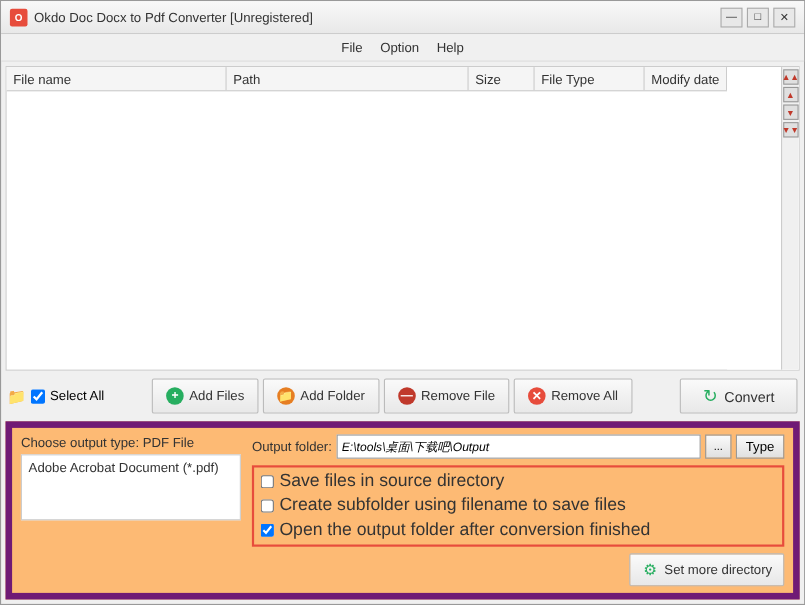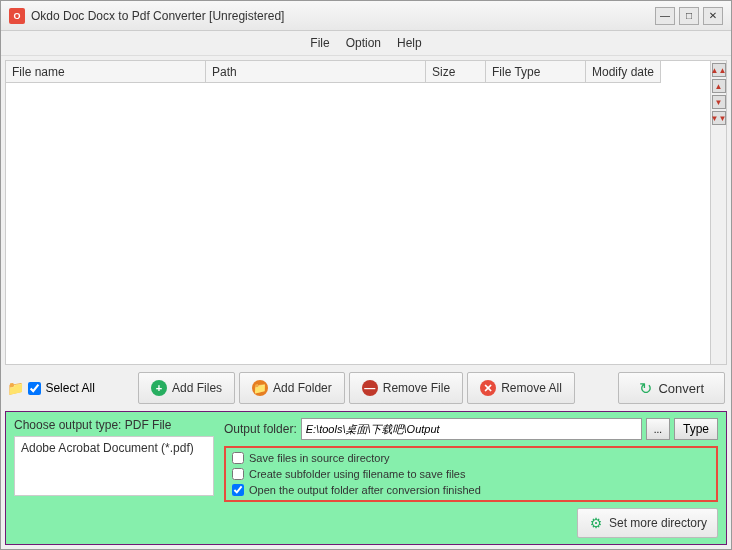--- a/index.html
+++ b/index.html
@@ -197,22 +197,22 @@
       display: flex;
       align-items: center;
       gap: 6px;
       font-size: 13px;
       font-weight: 500;
       border-radius: 2px;
       margin-left: auto;
       color: #333;
     }
     .bottom-panel {
-      border: 1px solid #701a75;
-      background: #86efac;
+      border: 6px solid #701a75;
+      background: #fdba74;
       padding: 6px 8px;
       display: flex;
       gap: 10px;
     }
     .output-type-panel {
       display: flex;
       flex-direction: column;
       gap: 4px;
       min-width: 200px;
     }
@@ -284,21 +284,21 @@
       display: flex;
       align-items: center;
       gap: 5px;
     }
     .checkbox-row input[type="checkbox"] {
       width: 12px;
       height: 12px;
       cursor: pointer;
     }
     .checkbox-label {
-      font-size: 11px;
+      font-size: 16px;
       color: #333;
     }
     .more-params-area {
       display: flex;
       align-items: flex-end;
       justify-content: flex-end;
     }
     .more-params-btn {
       height: 30px;
       padding: 0 10px;

